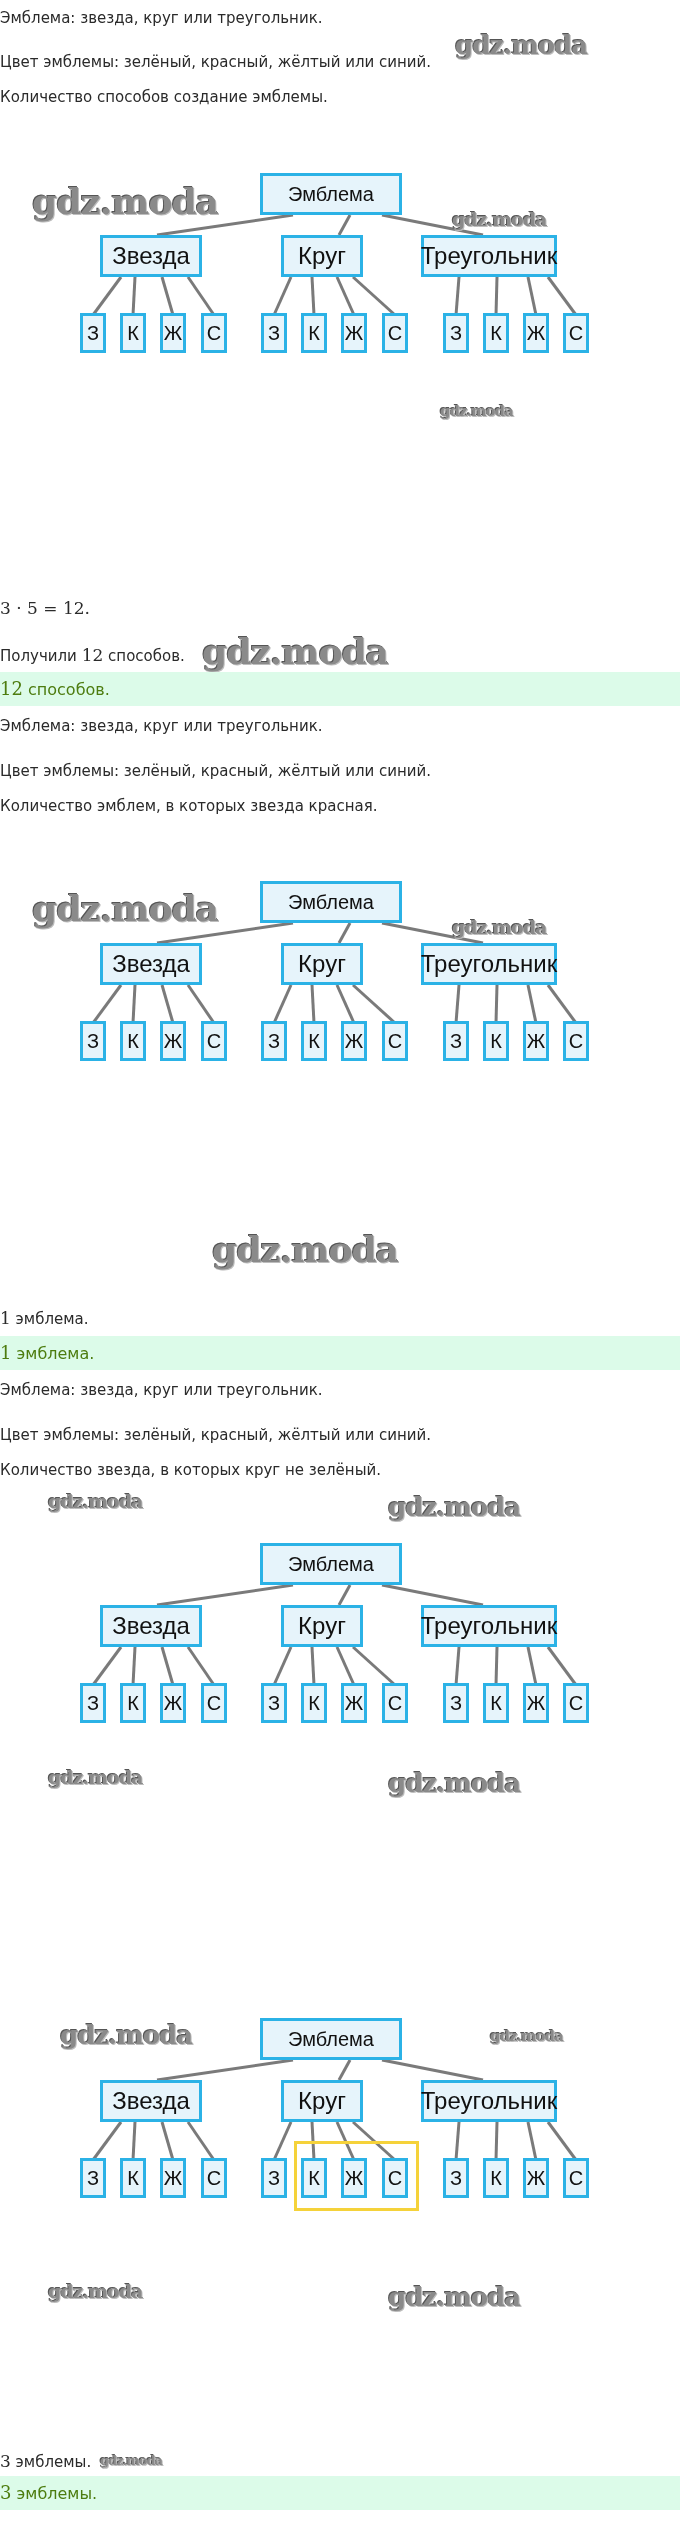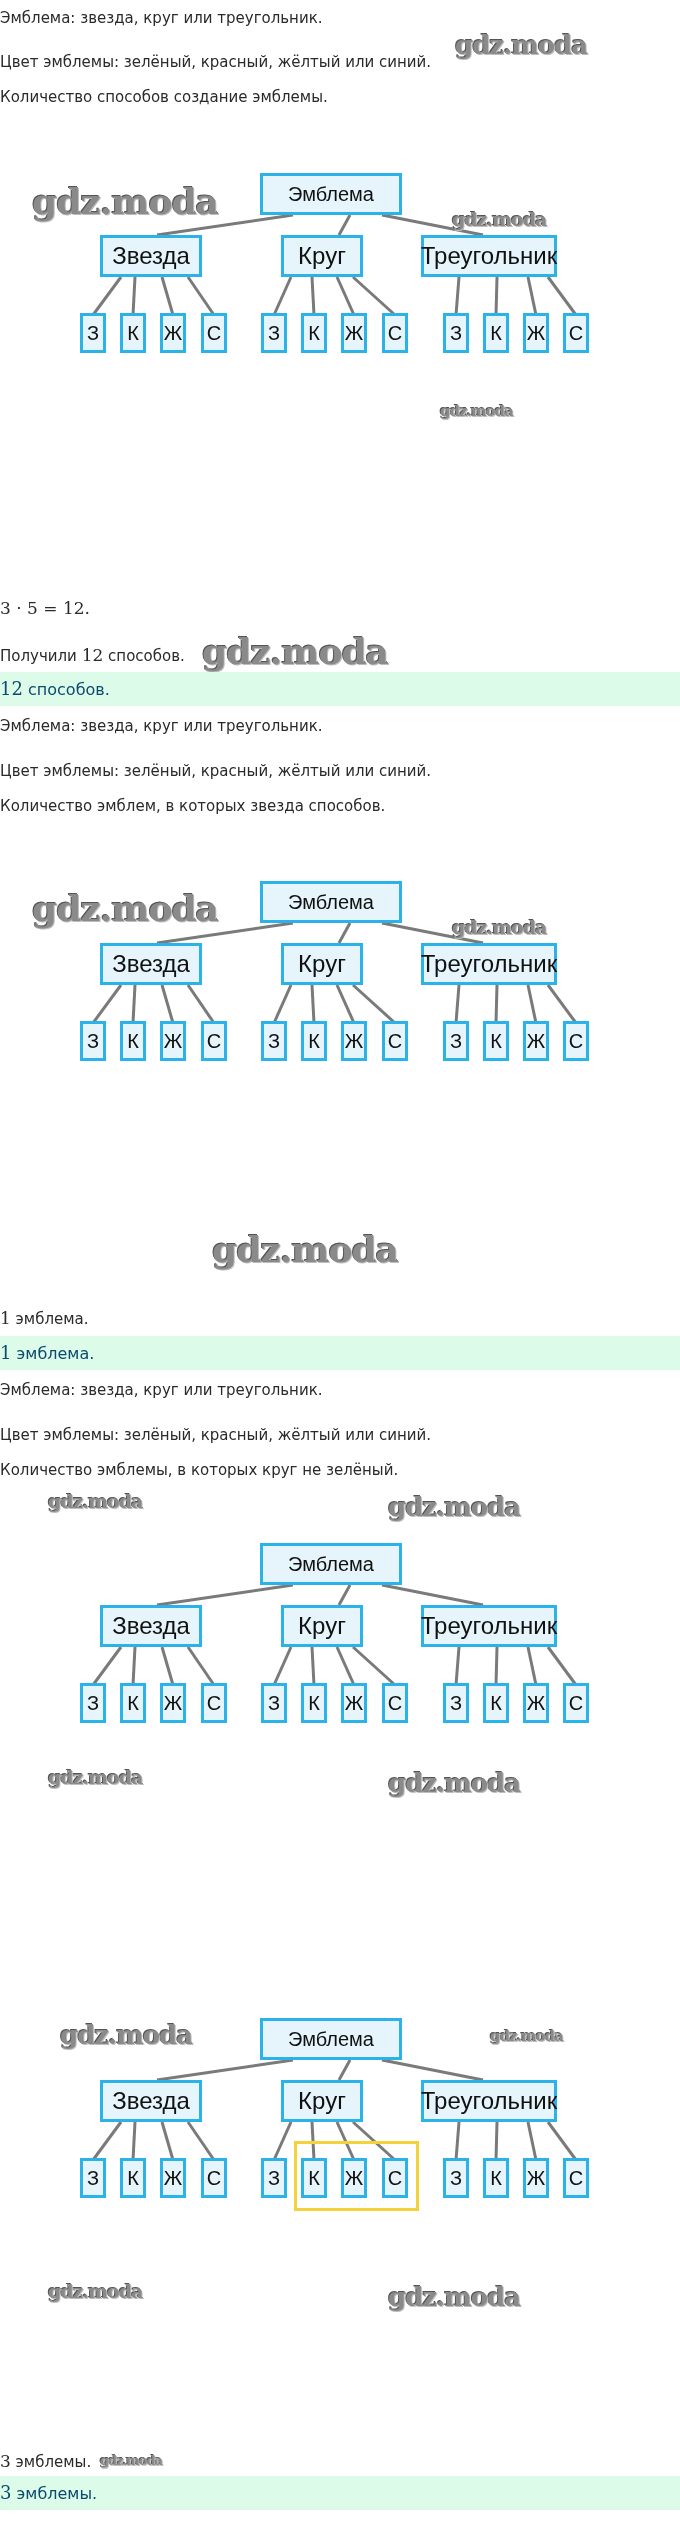--- a/index.html
+++ b/index.html
@@ -2,21 +2,21 @@
 <html><head>
 <meta charset="utf-8">
 <style>
   html, body { margin: 0; padding: 0; background: #ffffff; }
   body { width: 680px; height: 2547px; position: relative; overflow: hidden;
          font-family: "DejaVu Sans", sans-serif; color: #222; }
   .line { position: absolute; left: 0; font-size: 15px; line-height: 20px; white-space: nowrap; color: #2a2a2a; }
   .line .num { font-family: "DejaVu Serif", serif; font-size: 17px; }
   .math { font-family: "DejaVu Serif", serif; font-size: 17px; }
   .answer { position: absolute; left: 0; width: 680px; height: 34px; background: #dcfbe9; }
-  .answer span.txt { position: absolute; left: 0; top: 7px; font-size: 16px; line-height: 20px; color: #0c4a6e; }
+  .answer span.txt { position: absolute; left: 0; top: 7px; font-size: 16px; line-height: 20px; color: #4d7c0f; }
   .answer .num { font-family: "DejaVu Serif", serif; font-size: 18px; }
   .wm { position: absolute; font-family: "DejaVu Serif", serif; font-weight: bold; color: #8a8a8a;
         letter-spacing: -1px; text-shadow: 1px 1px 0 #bdbdbd, -1px -1px 0 #555; white-space: nowrap; }
   .wm.big { font-size: 36px; }
   .wm.med { font-size: 26px; }
   .wm.sm { font-size: 19px; }
   .wm.xs { font-size: 15px; }
   .diagram { position: absolute; left: 0; width: 680px; height: 240px; }
   .diagram svg { position: absolute; left: 0; top: 0; }
   .node { position: absolute; box-sizing: border-box; border: 3px solid #2bb2e6; background: #e6f4fb;
@@ -79,21 +79,21 @@
   <span class="num">12</span>
   <span>способов.</span>
 </div>
 <div class="wm big" style="left:202px;top:630px">gdz.moda</div>
 <div class="answer" style="top:672px">
   <span class="txt"><span class="num">12</span> <span>способов.</span></span>
 </div>
 
 <div class="line" style="top:716px">Эмблема: звезда, круг или треугольник.</div>
 <div class="line" style="top:761px">Цвет эмблемы: зелёный, красный, жёлтый или синий.</div>
-<div class="line" style="top:796px">Количество эмблем, в которых звезда способов.</div>
+<div class="line" style="top:796px">Количество эмблем, в которых звезда красная.</div>
 
 <div class="diagram" id="d2" style="top:868px">
     <svg width="680" height="240">
       <line x1="293" y1="55" x2="157" y2="75" stroke="#7a7a7a" stroke-width="3"></line>
       <line x1="350" y1="55" x2="339" y2="75" stroke="#7a7a7a" stroke-width="3"></line>
       <line x1="382" y1="55" x2="483" y2="75" stroke="#7a7a7a" stroke-width="3"></line>
       <line x1="121" y1="117" x2="93" y2="155" stroke="#7a7a7a" stroke-width="3"></line>
       <line x1="135" y1="117" x2="133" y2="155" stroke="#7a7a7a" stroke-width="3"></line>
       <line x1="162" y1="117" x2="173" y2="155" stroke="#7a7a7a" stroke-width="3"></line>
       <line x1="188" y1="117" x2="214" y2="155" stroke="#7a7a7a" stroke-width="3"></line>
@@ -129,21 +129,21 @@
 
 <div class="line" style="top:1308px">
   <span class="num">1</span> <span>эмблема.</span>
 </div>
 <div class="answer" style="top:1336px">
   <span class="txt"><span class="num">1</span> <span>эмблема.</span></span>
 </div>
 
 <div class="line" style="top:1380px">Эмблема: звезда, круг или треугольник.</div>
 <div class="line" style="top:1425px">Цвет эмблемы: зелёный, красный, жёлтый или синий.</div>
-<div class="line" style="top:1460px">Количество эмблемы, в которых круг не зелёный.</div>
+<div class="line" style="top:1460px">Количество звезда, в которых круг не зелёный.</div>
 <div class="wm sm" style="left:48px;top:1490px">gdz.moda</div>
 <div class="wm med" style="left:388px;top:1492px">gdz.moda</div>
 
 <div class="diagram" id="d3" style="top:1530px">
     <svg width="680" height="240">
       <line x1="293" y1="55" x2="157" y2="75" stroke="#7a7a7a" stroke-width="3"></line>
       <line x1="350" y1="55" x2="339" y2="75" stroke="#7a7a7a" stroke-width="3"></line>
       <line x1="382" y1="55" x2="483" y2="75" stroke="#7a7a7a" stroke-width="3"></line>
       <line x1="121" y1="117" x2="93" y2="155" stroke="#7a7a7a" stroke-width="3"></line>
       <line x1="135" y1="117" x2="133" y2="155" stroke="#7a7a7a" stroke-width="3"></line>

